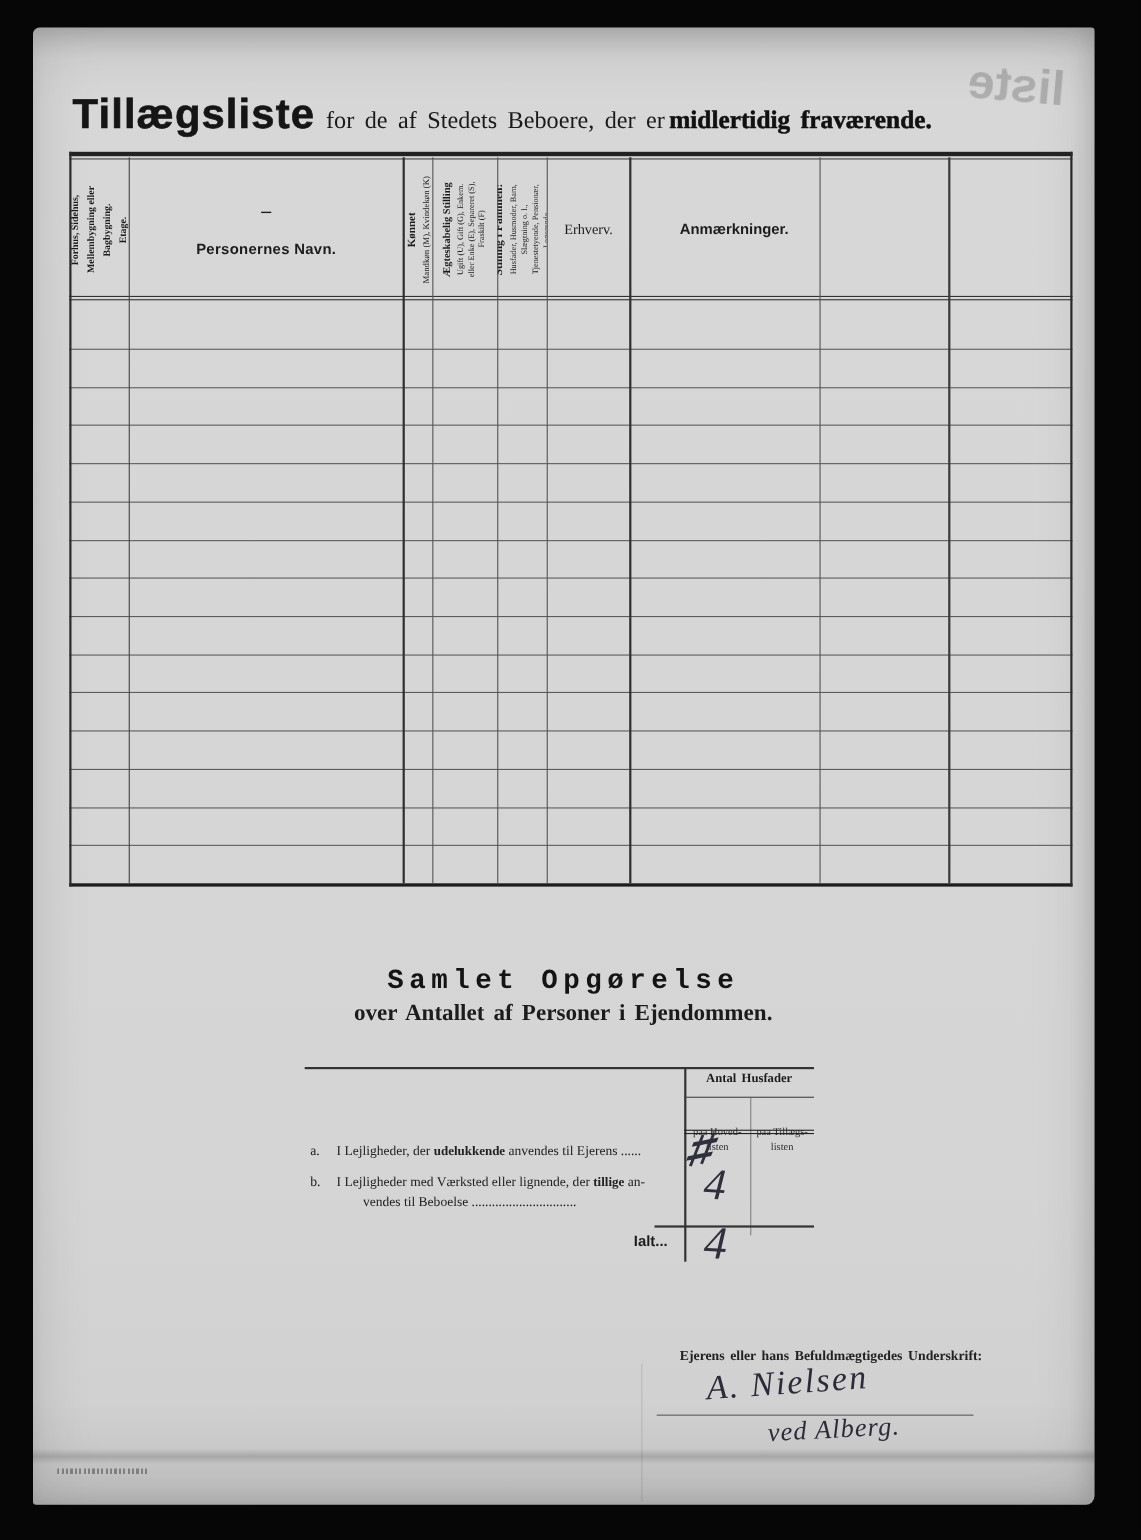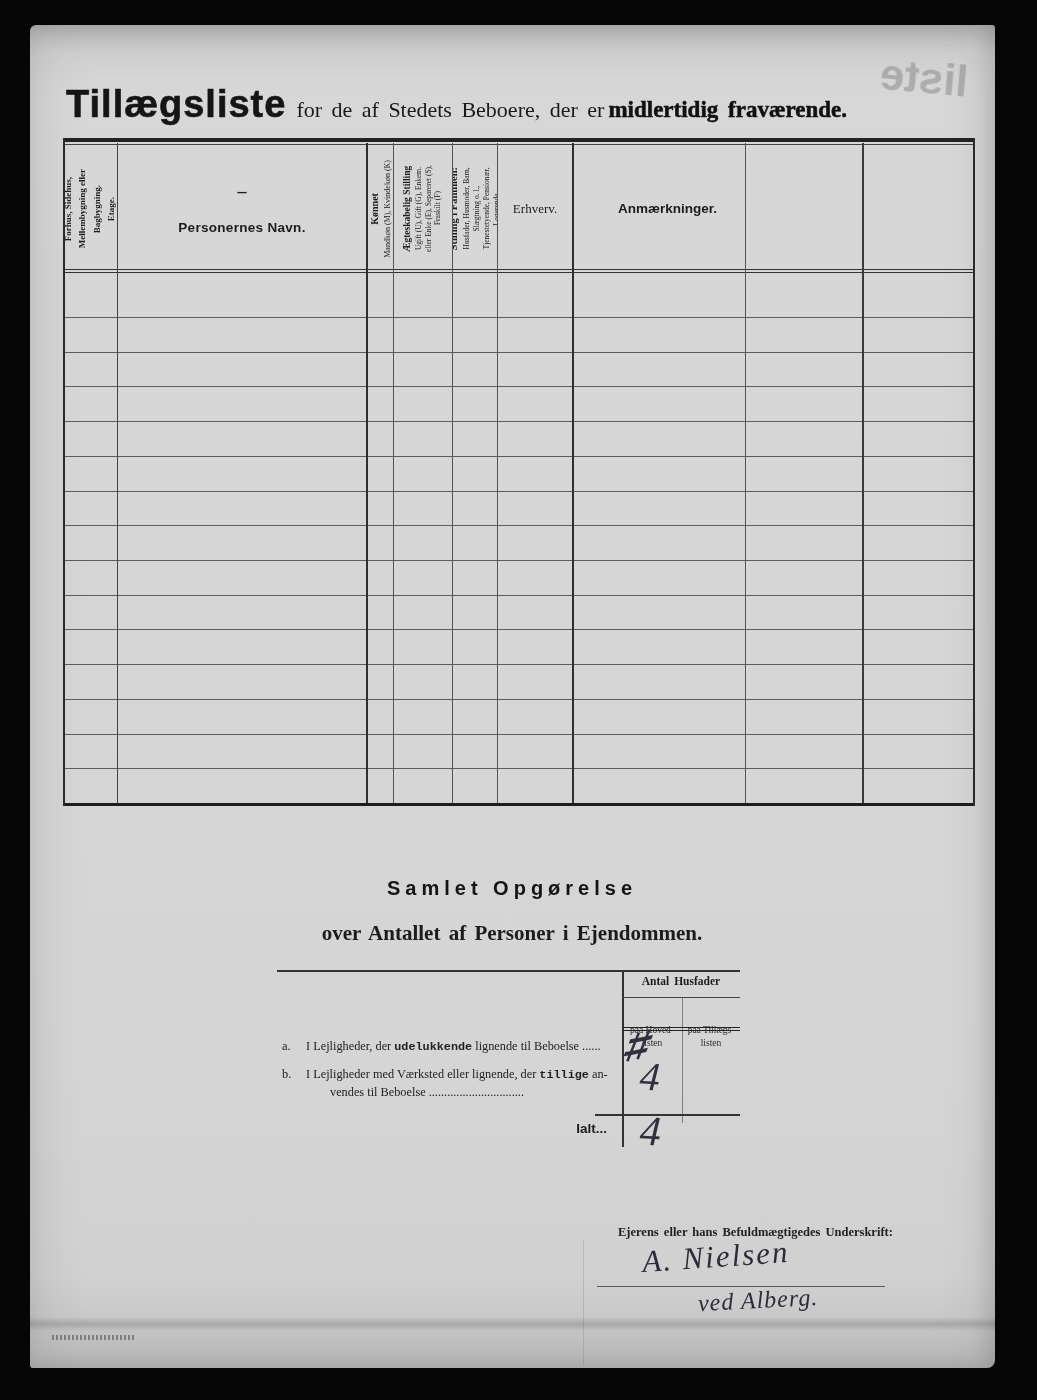--- a/index.html
+++ b/index.html
@@ -40,29 +40,29 @@
   .c6 .rd{font-size:7.5px;line-height:1.35;}
   .c7{font-size:13px;}
   .c8{font-size:12px;line-height:1.5;}
   .c9{font-family:"Liberation Sans",sans-serif;font-weight:bold;font-size:13.5px;padding-left:17px;}
   .tbody{position:absolute;left:0;top:135px;width:912px;height:530px;display:flex;flex-direction:column;}
   .trow{border-bottom:1px solid #5c5c5c;flex:1;}
   .trow:first-child{flex:0 0 44px;}
   .trow:last-child{border-bottom:none;}
   
   .sumhead{position:absolute;left:222px;top:852px;width:520px;text-align:center;}
-  .sh1{font-family:Liberation Sans, sans-serif;font-weight:bold;font-size:20px;letter-spacing:5px;color:#141414;}
-  .sh2{font-size:21px;font-weight:bold;margin-top:21px;word-spacing:3px;}
+  .sh1{font-family:Liberation Mono, monospace;font-weight:bold;font-size:25px;letter-spacing:5px;color:#141414;}
+  .sh2{font-size:21px;font-weight:bold;margin-top:2px;word-spacing:3px;}
   .sline{position:absolute;background:#333;}
   .sgroup{position:absolute;left:592px;top:950px;width:118px;text-align:center;
           font-size:11.5px;font-weight:bold;word-spacing:2px;}
   .ssub{position:absolute;top:999px;font-size:9.5px;line-height:1.35;text-align:center;color:#2b2b2b;}
   .srowlab{position:absolute;font-size:12.5px;}
   .srowtxt{position:absolute;font-size:12.3px;color:#222;}
-  .sbold{font-family:Liberation Mono, monospace;font-weight:bold;font-size:11.8px;}
+  .sbold{font-family:Liberation Serif, serif;font-weight:bold;font-size:11.8px;}
   .ialt{position:absolute;left:480px;top:1096px;width:97px;text-align:right;
         font-family:"Liberation Sans",sans-serif;font-weight:bold;font-size:13.5px;}
   .hand{position:absolute;font-style:italic;color:#30303c;font-family:"Liberation Serif",serif;}
   .hand-sharp{left:598px;top:996px;font-size:42px;transform:rotate(12deg);font-weight:bold;}
   .hand-4b{left:610px;top:1028px;font-size:40px;transform:rotate(4deg);}
   .hand-4t{left:610px;top:1082px;font-size:42px;transform:rotate(3deg);}
   
   .siglabel{position:absolute;left:588px;top:1200px;font-size:12.5px;font-weight:bold;word-spacing:2px;color:#222;}
   .signame{position:absolute;left:612px;top:1214px;font-size:31px;font-style:italic;
            transform:rotate(-4deg);color:#2c2c38;letter-spacing:2px;}
@@ -183,21 +183,21 @@
     <div class="sgroup">Antal Husfader</div>
     <div class="sline" style="left:592px;top:972px;width:118px;height:1px;background:#444;"></div>
     <div class="ssub pre" style="left:592px;width:60px;">paa Hoved-
 listen</div>
     <div class="ssub pre" style="left:652px;width:58px;">paa Tillægs-
 listen</div>
     <div class="sline" style="left:592px;top:1002px;width:118px;height:1px;background:#222;"></div>
     <div class="sline" style="left:592px;top:1005px;width:118px;height:1px;background:#222;"></div>
 
     <div class="srowlab" style="left:252px;top:1014px;">a.</div>
-    <div class="srowtxt" style="left:276px;top:1014px;width:340px;"><span>I Lejligheder, der </span><span class="sbold">udelukkende</span><span> lignende til Beboelse ......</span></div>
+    <div class="srowtxt" style="left:276px;top:1014px;width:340px;"><span>I Lejligheder, der </span><span class="sbold">udelukkende</span><span> anvendes til Ejerens ......</span></div>
 
     <div class="srowlab" style="left:252px;top:1042px;">b.</div>
     <div class="srowtxt" style="left:276px;top:1042px;width:345px;"><span>I Lejligheder med Værksted eller lignende, der </span><span class="sbold">tillige</span><span> an-</span></div>
     <div class="srowtxt" style="left:300px;top:1060px;width:310px;">vendes til Beboelse ...............................</div>
 
     <div class="sline" style="left:565px;top:1089px;width:145px;height:2px;"></div>
     <div class="ialt">Ialt...</div>
 
     <div class="hand hand-sharp">♯</div>
     <div class="hand hand-4b">4</div>

